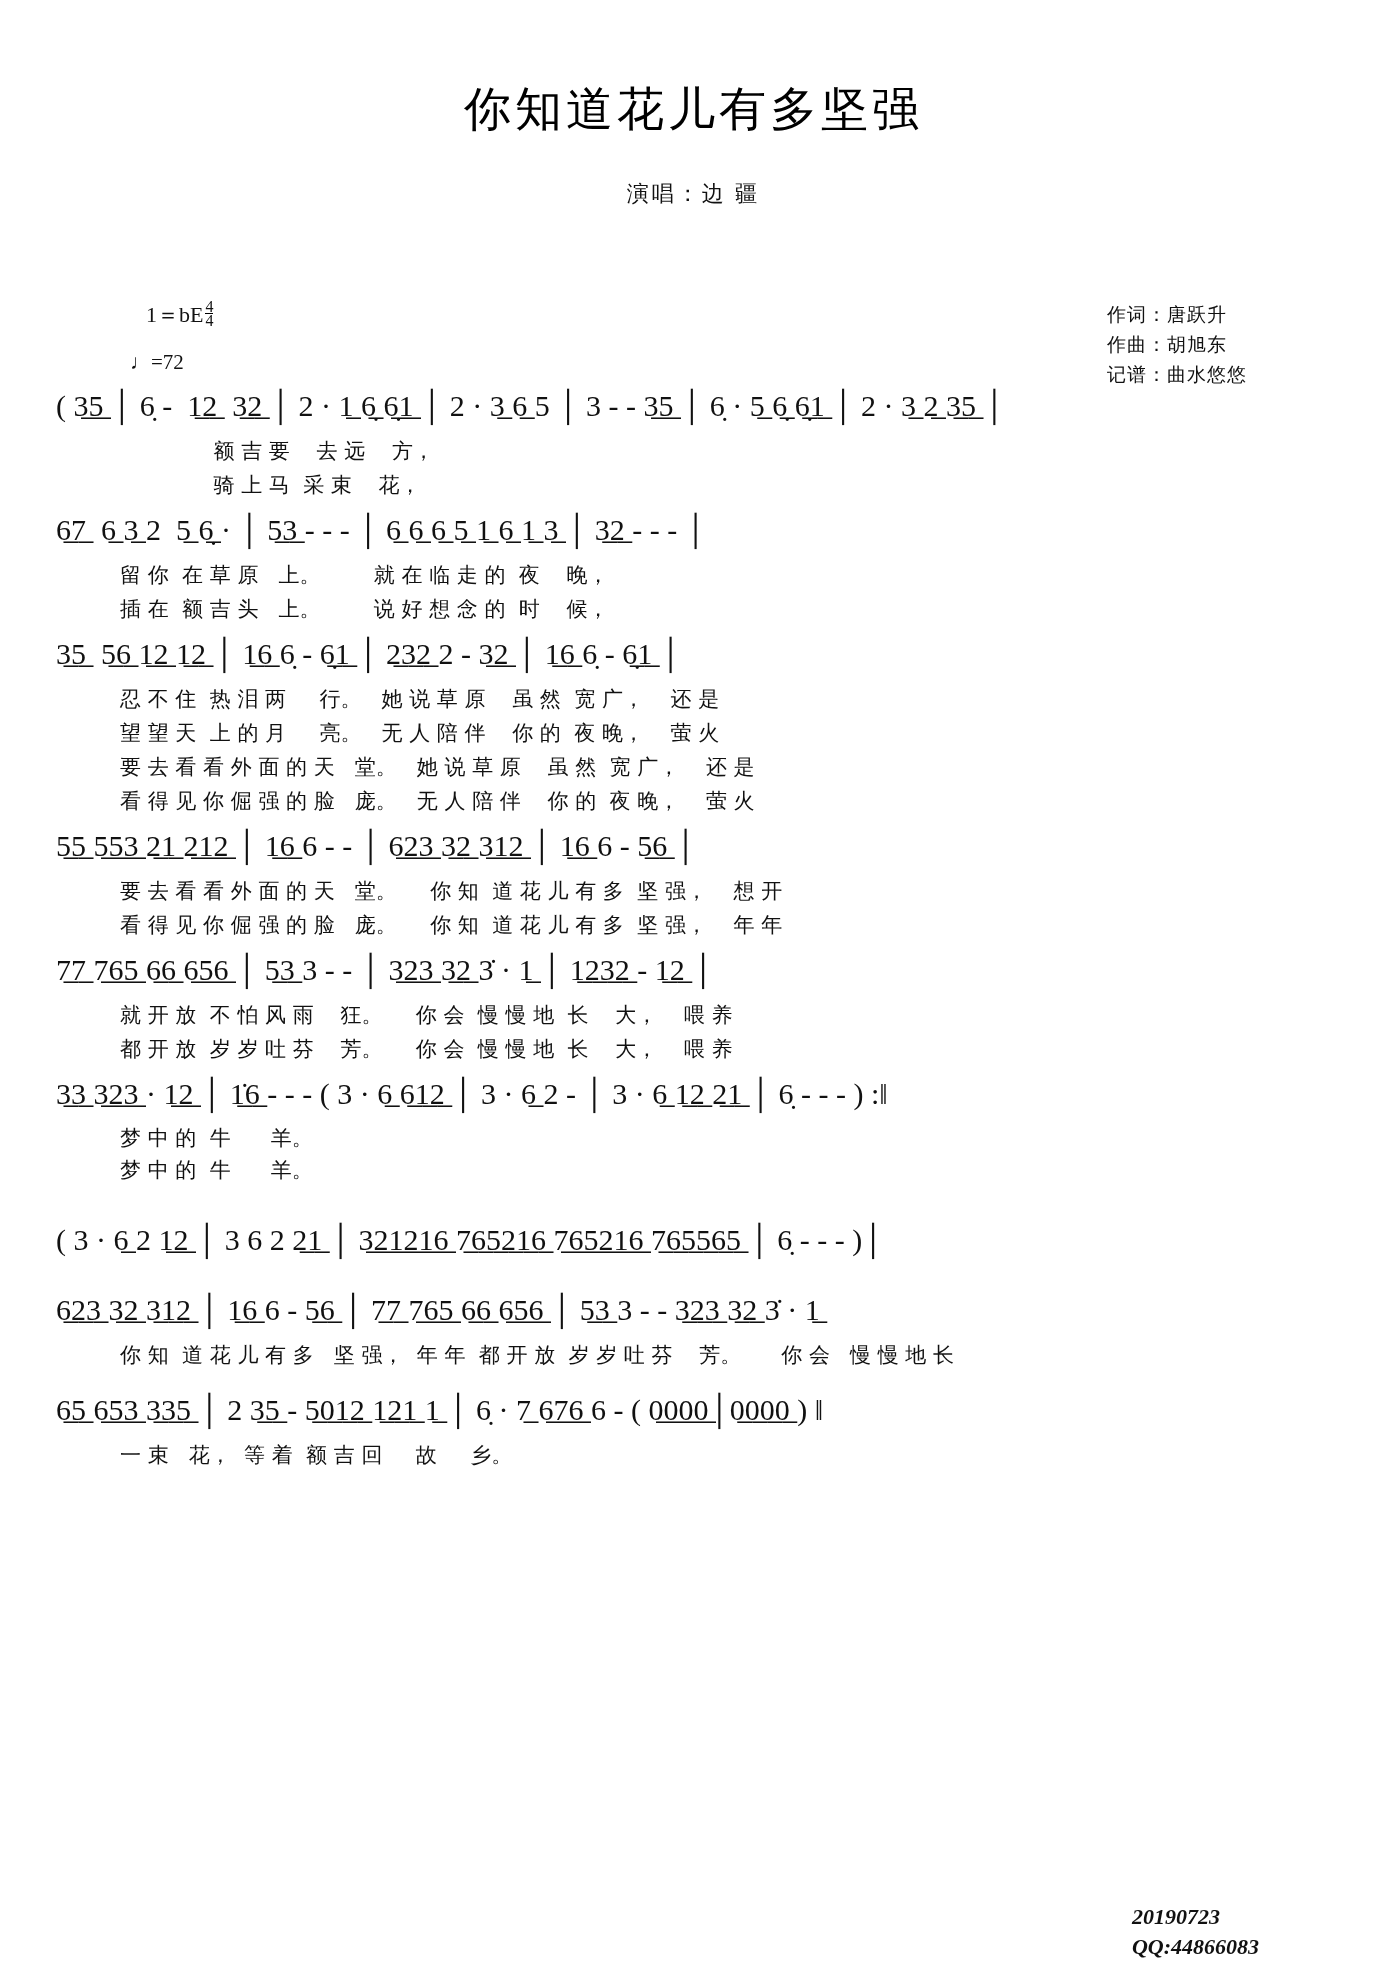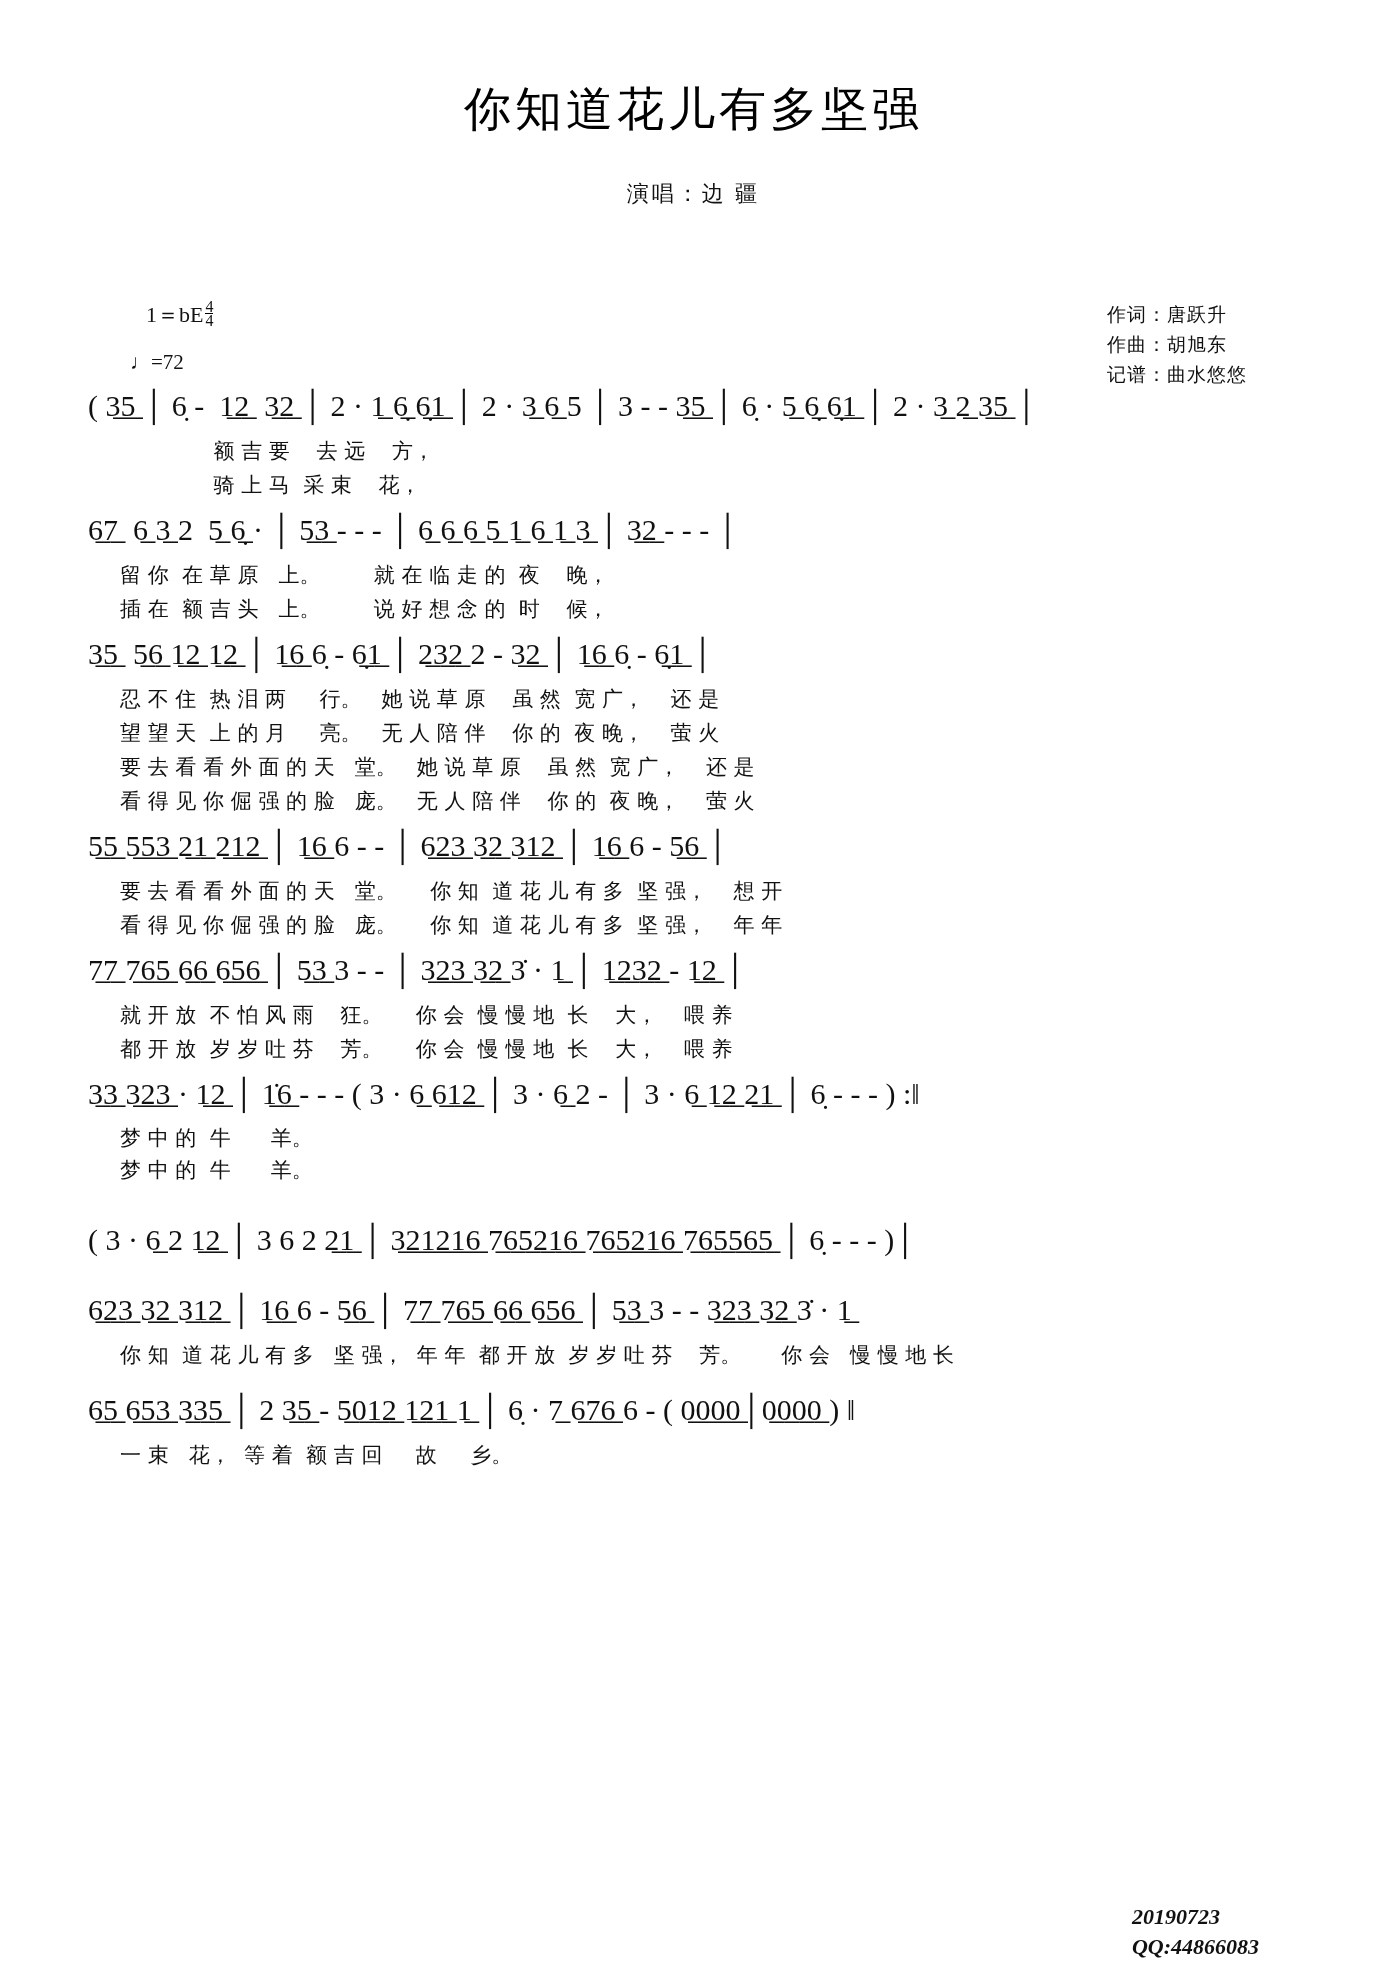--- a/index.html
+++ b/index.html
@@ -62,21 +62,21 @@
     left:0; top:300px;
     width:1387px;
   }
   .sysrow { position:relative; margin:0 0 0 0; }
 
   .notes {
     font-family:"Liberation Serif", serif;
     font-size:30px;
     letter-spacing:0px;
     white-space:pre;
-    padding-left:88px;
+    padding-left:56px;
     height:56px;
     line-height:56px;
   }
   .lyr {
     font-family:"DejaVu Sans", sans-serif;
     font-size:21px;
     white-space:pre;
     padding-left:120px;
     height:34px;
     line-height:34px;

